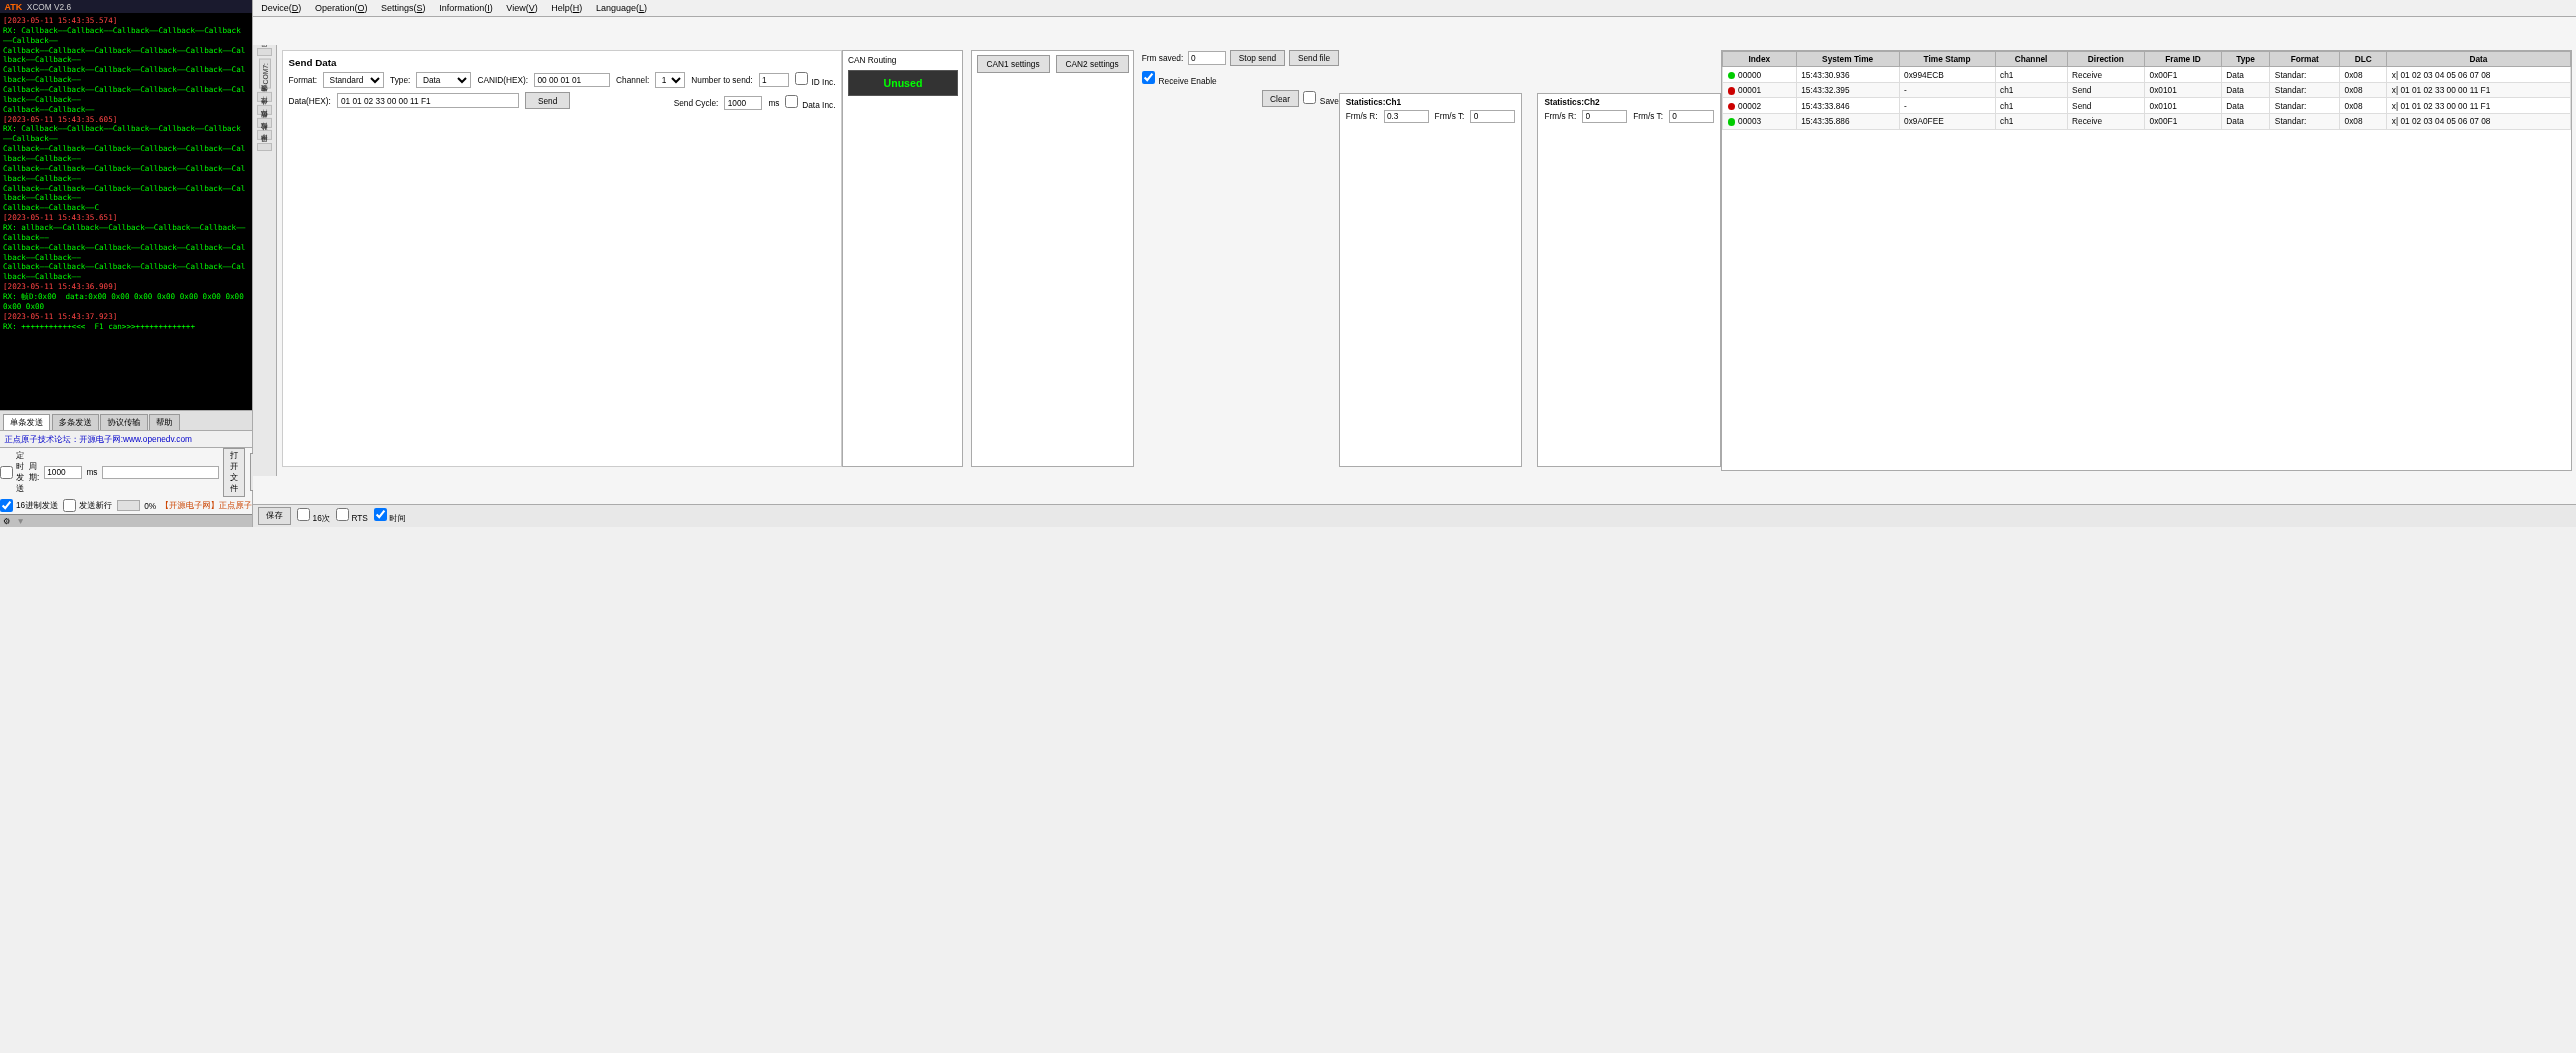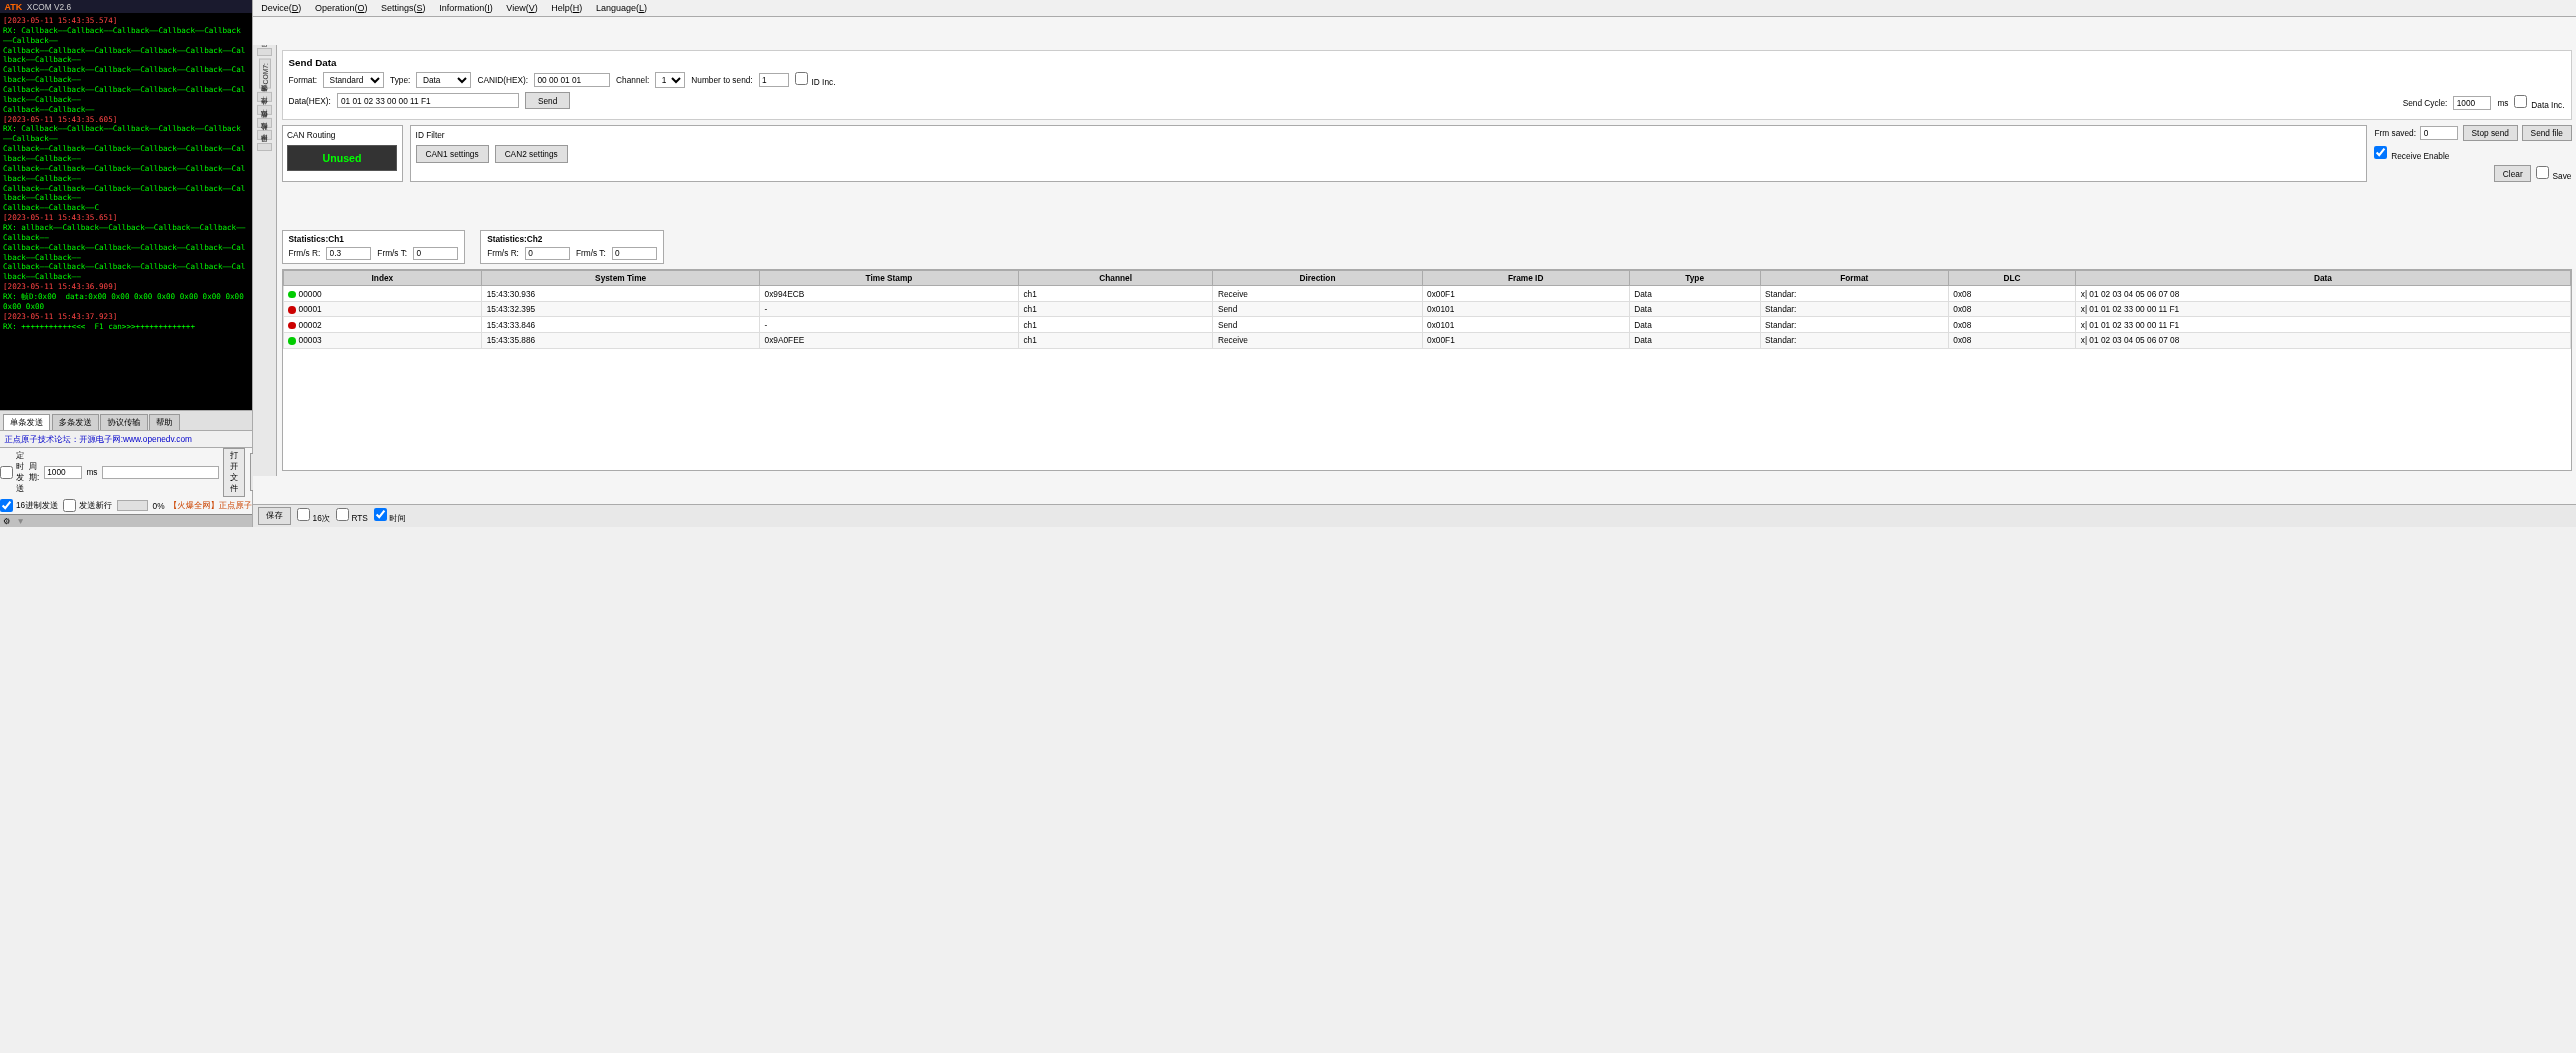--- a/index.html
+++ b/index.html
@@ -35,21 +35,21 @@
     .right-panel { position: absolute; left: 253px; top: 0; right: 0; height: 527px; background: #f5f5f5; display: flex; flex-direction: column; gap: 28px; }
     
     .menu-bar { background: #f0f0f0; padding: 2.3px 6px; display: flex; gap: 9px; font-size: 9px; border-bottom: 0.8px solid #aaa; }
     .menu-item { cursor: pointer; padding: 0.8px 2.3px; }
     
     
     .right-content { display: flex; flex: 1; overflow: hidden; }
     .sidebar-strip { width: 24px; background: #e8e8e8; border-right: 0.8px solid #aaa; display: flex; flex-direction: column; align-items: center; padding: 3px 0; gap: 3px; font-size: 6.8px; }
     .sidebar-label { writing-mode: vertical-rl; text-orientation: mixed; transform: rotate(180deg); font-size: 6.8px; color: #333; background: #ddd; padding: 3px 1.5px; border: 0.8px solid #bbb; cursor: pointer; }
     
-    .main-content { flex: 1; display: flex; flex-direction: column; padding: 4.5px; overflow: hidden; }
+    .main-content { flex: 1; display: flex; flex-direction: row; padding: 4.5px; overflow: hidden; }
     
     
     .section-title { font-size: 9.8px; font-weight: bold; margin-bottom: 4.5px; }
     
     .send-data-section { background: #ffffff; border: 0.8px solid #cccccc; padding: 6px; margin-bottom: 4.5px; }
     
     .form-row { display: flex; align-items: center; gap: 6px; margin-bottom: 4.5px; font-size: 8.3px; flex-wrap: wrap; }
     .form-label { font-weight: normal; white-space: nowrap; }
     .form-select { border: 0.8px solid #aaa; padding: 0.8px 1.5px; font-size: 8.3px; background: white; }
     .form-input { border: 0.8px solid #aaa; padding: 0.8px 2.3px; font-size: 8.3px; background: white; }
@@ -149,21 +149,21 @@
         <span>16进制发送</span>
       </label>
       <label>
         <input type="checkbox" class="form-checkbox" style="">
         <span>发送新行</span>
       </label>
       <div style="flex:1; border:0.8px solid #aaa; height:10.6px; background:#e0e0e0; position:relative;">
         <div style="width:0%;height:100%;background:#4488cc;"></div>
       </div>
       <span>0%</span>
-      <span style="color:#cc4400; font-size:8.3px;">【火爆全网】正点原子</span>
+      <span style="color:#cc4400; font-size:8.3px;">【开源电子网】正点原子</span>
     </div>
   </div>
 
   <div class="status-bar">
     <span class="status-gear">⚙</span>
     <span style="color:#888;">▼</span>
     <span class="status-segment"></span>
     <span class="status-segment"></span>
     <span class="status-segment"></span>
     <span class="status-segment"></span>
@@ -245,21 +245,20 @@
       </div>
 
       <div class="middle-section">
 
         <div class="can-routing">
           <div class="routing-title">CAN Routing</div>
           <button class="unused-btn">Unused</button>
         </div>
 
         <div class="id-filter">
-          <div class="filter-title">ID Filter</div>
           <div class="filter-buttons">
             <button class="filter-btn">CAN1 settings</button>
             <button class="filter-btn">CAN2 settings</button>
           </div>
         </div>
 
         <div style="display:flex; flex-direction:column; gap:4.5px; margin-left:auto; font-size:8.3px;">
           <div style="display:flex; align-items:center; gap:4.5px;">
             <span>Frm saved:</span>
             <input type="text" class="form-input" style="width: 38px;" value="0">

